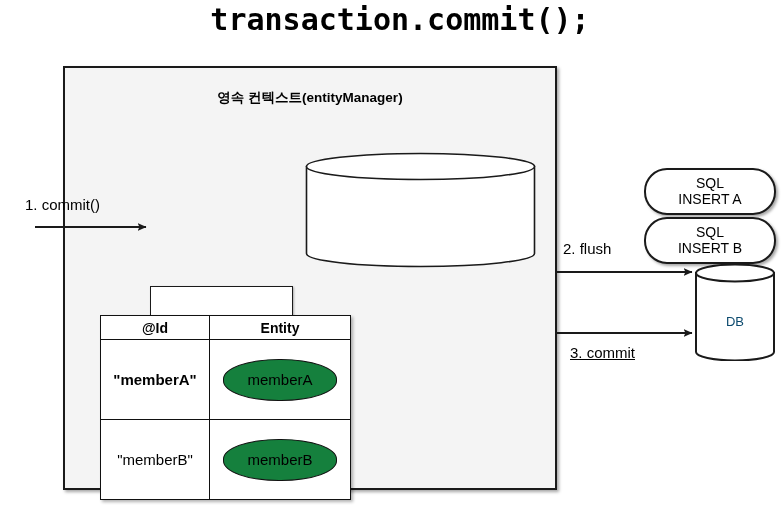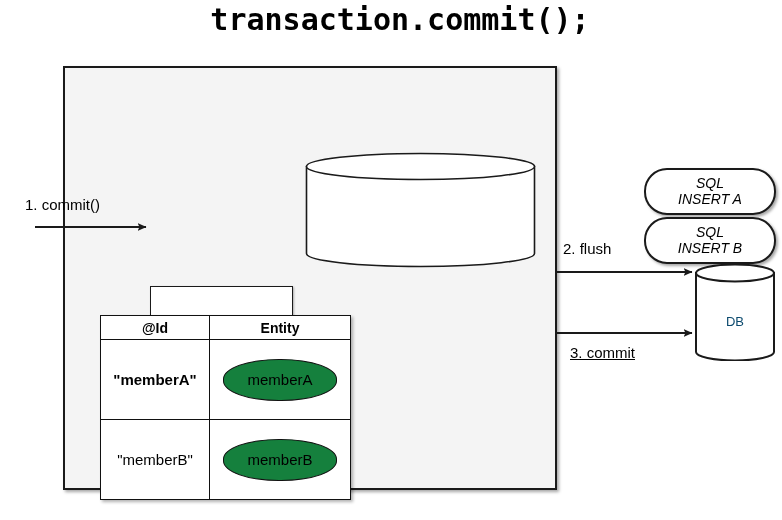--- a/index.html
+++ b/index.html
@@ -139,21 +139,20 @@
     border:2px solid #1a1a1a;
     border-radius:23px;
     box-sizing:border-box;
     box-shadow:2px 2px 3px rgba(0,0,0,0.35);
     text-align:center;
     font-size:14px;
     color:#000;
     line-height:1.15;
     padding-top:5px;
     white-space:pre-line;
-    font-style:italic;
   }
   #sql-a{left:644px;top:168px;}
   #sql-b{left:644px;top:217px;}
 
   
   .cyl-db{
     position:absolute;
     left:694px;top:264px;
     width:82px;height:97px;
   }
@@ -181,20 +180,21 @@
   #lbl-commit3{left:570px;top:344px;text-decoration:underline;}
 </style>
 </head>
 <body>
 
 <div id="stage">
 
   <div class="title">transaction.commit();</div>
 
   <div class="pc-box"></div>
+  <div class="pc-title">영속 컨텍스트(entityManager)</div>
 
   <div class="cyl-store">
     <svg width="231" height="116" viewBox="0 0 231 116">
       <path d="M1.5,14.5 L1.5,101.5 A114,13 0 0 0 229.5,101.5 L229.5,14.5 Z" fill="#ffffff" stroke="#1a1a1a" stroke-width="1.6"></path>
       <ellipse cx="115.5" cy="14.5" rx="114" ry="13" fill="#ffffff" stroke="#1a1a1a" stroke-width="1.6"></ellipse>
     </svg>
   </div>
 
   <div class="cache-tab"></div>
 

